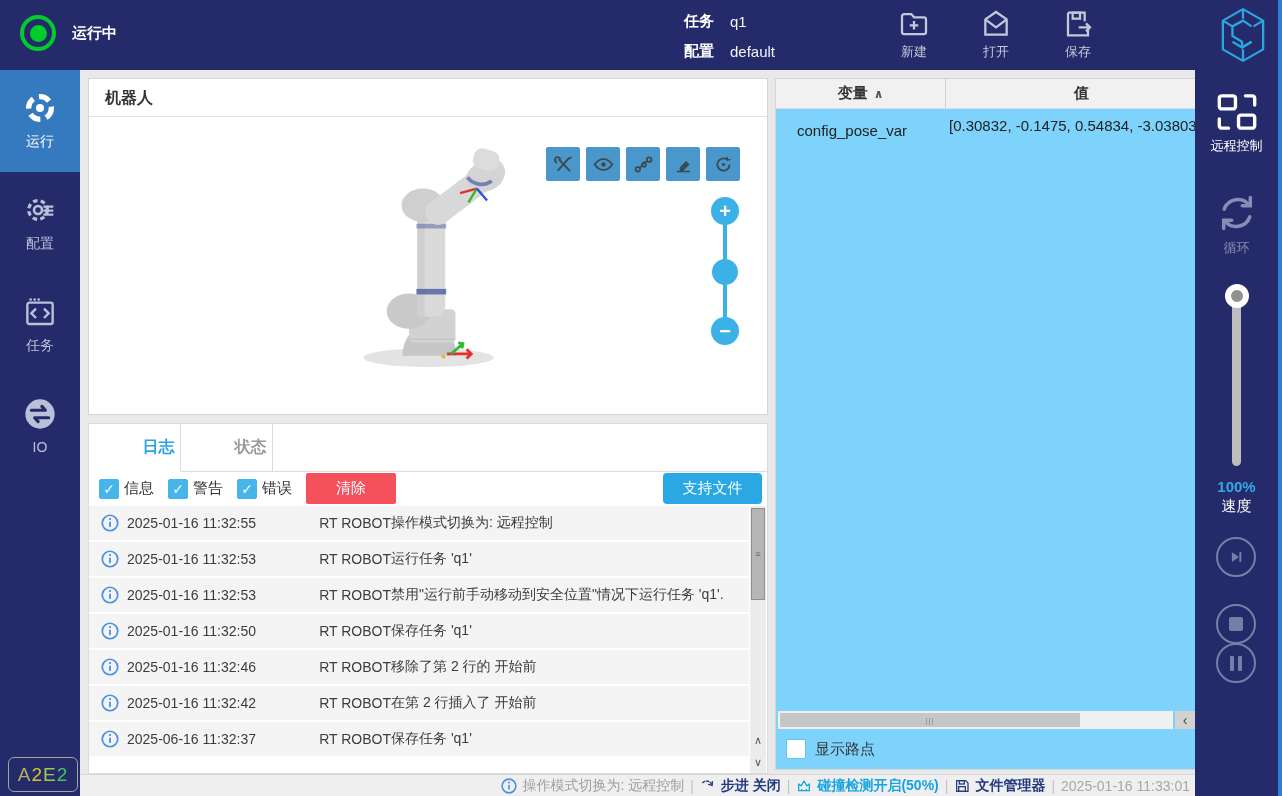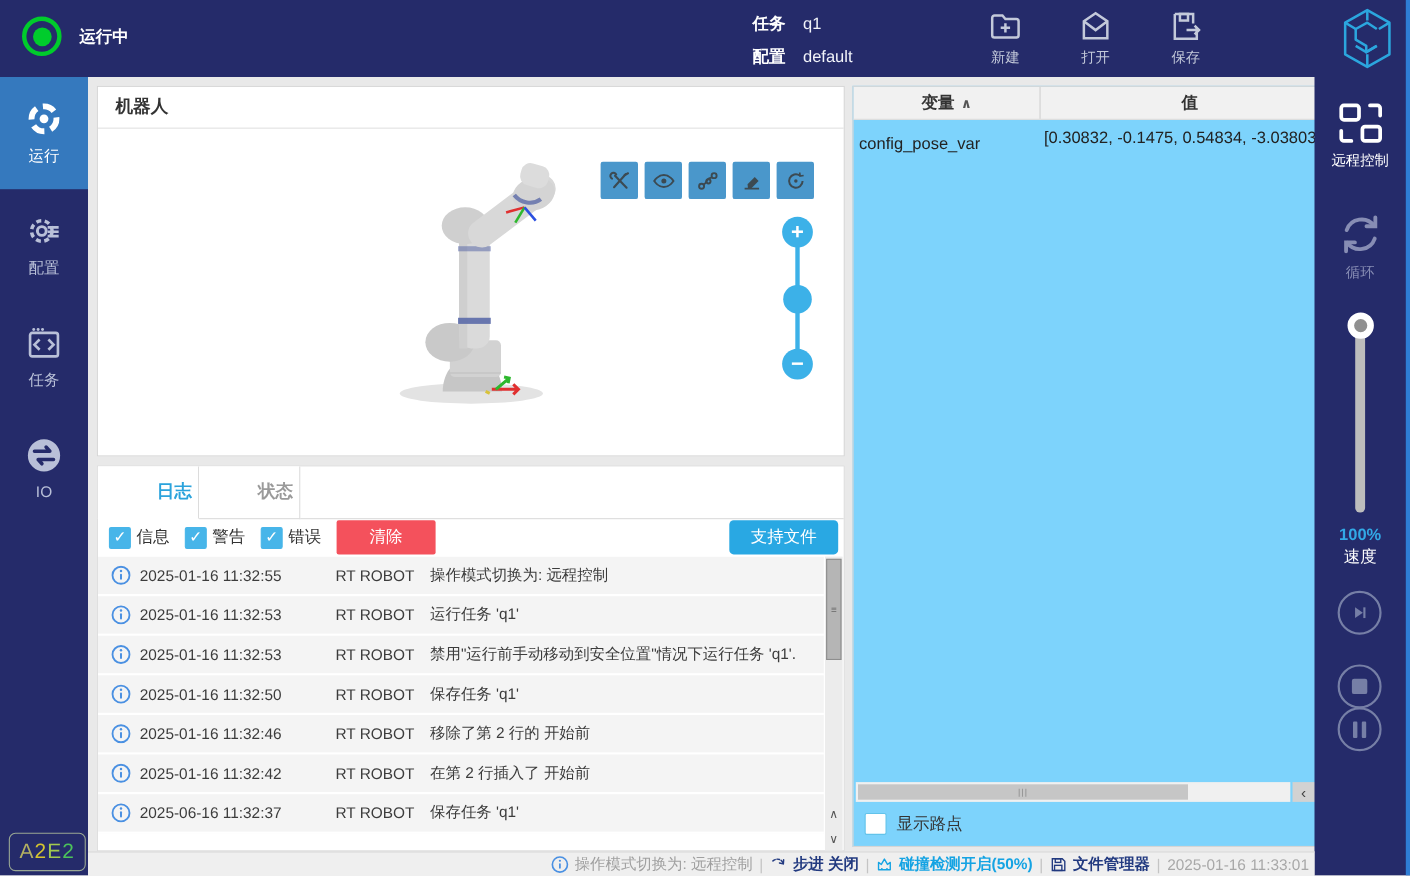--- a/index.html
+++ b/index.html
@@ -55,36 +55,36 @@
 .cb{width:20px;height:20px;border:1px solid #62c3ea;border-radius:2px;background:#fff;display:flex;align-items:center;justify-content:center;}
 .cb.checked{background:#47b5e9;border-color:#47b5e9;}
 .cb.checked::after{content:"✓";color:#fff;font-size:14px;font-weight:bold;}
 .filter .flabel{font-size:15px;color:#333;margin-left:5px;}
 .clear-btn{width:90px;height:31px;background:#f4515c;color:#fff;border:none;border-radius:2px;font-size:15px;cursor:pointer;}
 .support-btn{margin-left:auto;margin-right:3px;width:99px;height:31px;background:#29a8e3;color:#fff;border:none;border-radius:4px;font-size:15px;cursor:pointer;}
 .log-list{position:absolute;left:0;top:82px;right:18px;bottom:0;overflow:hidden;}
 .log-row{display:flex;align-items:center;height:36px;background:#f4f4f4;border-bottom:2px solid #fff;padding-left:12px;}
 .licon{width:18px;height:18px;flex:0 0 18px;}
 .ltime{width:178px;margin-left:8px;font-size:14px;color:#3c3c3c;}
-.lsrc{width:86px;font-size:14px;color:#3c3c3c;}
+.lsrc{width:86px;font-size:14px;color:#3c3c3c;text-align:right;}
 .lmsg{flex:1;font-size:14px;color:#3c3c3c;white-space:nowrap;overflow:hidden;}
 .vscroll{position:absolute;right:1px;top:82px;width:16px;bottom:0;background:#ececec;}
 .vthumb{position:absolute;left:1px;top:2px;width:14px;height:92px;background:#b5b5b5;border:1px solid #8e8e8e;display:flex;align-items:center;justify-content:center;color:#666;font-size:9px;cursor:pointer;}
 .vbtn{position:absolute;left:0;width:16px;height:22px;display:flex;align-items:center;justify-content:center;color:#555;font-size:11px;cursor:pointer;}
 .vbtn.up{bottom:22px;}
 .vbtn.down{bottom:0;}
 
 
 .var-panel{position:absolute;left:775px;top:78px;width:443px;height:692px;background:#7dd3fc;border:1px solid #d5d5d5;}
 .var-head{display:flex;height:30px;background:#f1f1f1;border-bottom:1px solid #dcdcdc;font-size:15px;font-weight:bold;color:#333;}
 .vh1{width:170px;display:flex;align-items:center;justify-content:center;border-right:1px solid #d0d0d0;gap:6px;}
 .vh1 .sort{font-size:12px;color:#555;}
 .vh2{flex:1;display:flex;align-items:center;justify-content:center;}
 .var-row{display:flex;align-items:center;height:32px;font-size:15px;color:#222;}
-.vname{width:170px;padding-left:5px;margin-top:11px;}
+.vname{width:170px;padding-left:21px;margin-top:11px;}
 .vval{flex:1;padding-left:3px;white-space:nowrap;overflow:hidden;}
 .hscroll{position:absolute;left:2px;top:632px;right:44px;height:18px;background:#f0f0f0;}
 .hthumb{position:absolute;left:2px;top:2px;width:300px;height:14px;background:#c6c6c6;display:flex;align-items:center;justify-content:center;color:#888;font-size:8px;letter-spacing:1px;cursor:pointer;}
 .hbtns{position:absolute;right:2px;top:632px;width:40px;height:18px;background:#d2d2d2;display:flex;align-items:center;justify-content:space-around;color:#444;font-size:14px;}
 .hbtns span{cursor:pointer;line-height:1;}
 .waypoints{position:absolute;left:10px;top:660px;display:flex;align-items:center;gap:9px;cursor:pointer;}
 .waypoints .wlabel{font-size:15px;color:#333;}
 
 
 .rightbar{position:absolute;right:0;top:70px;width:87px;height:726px;background:#252b6a;}

